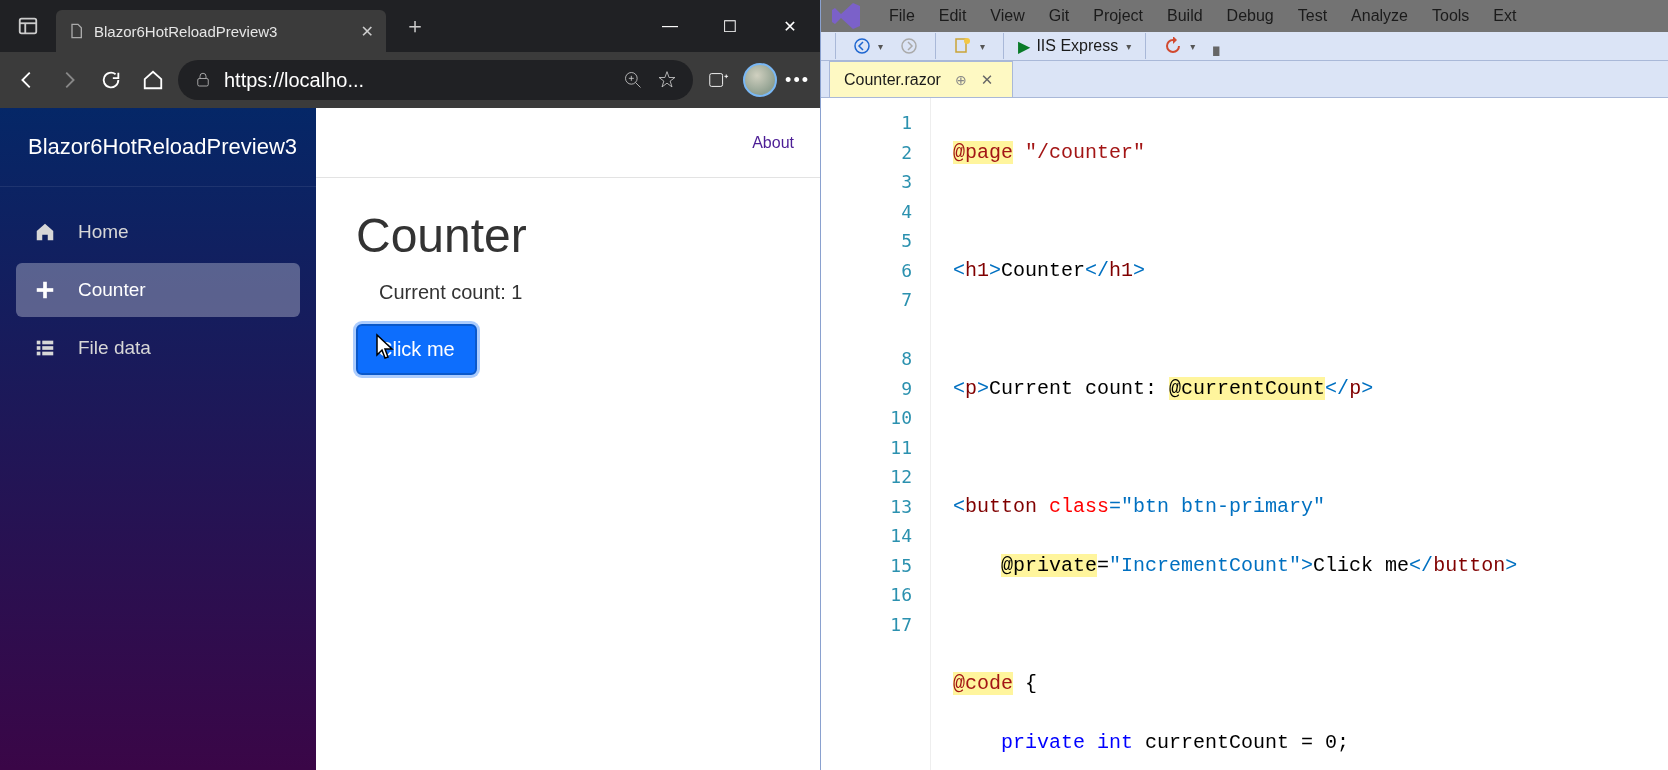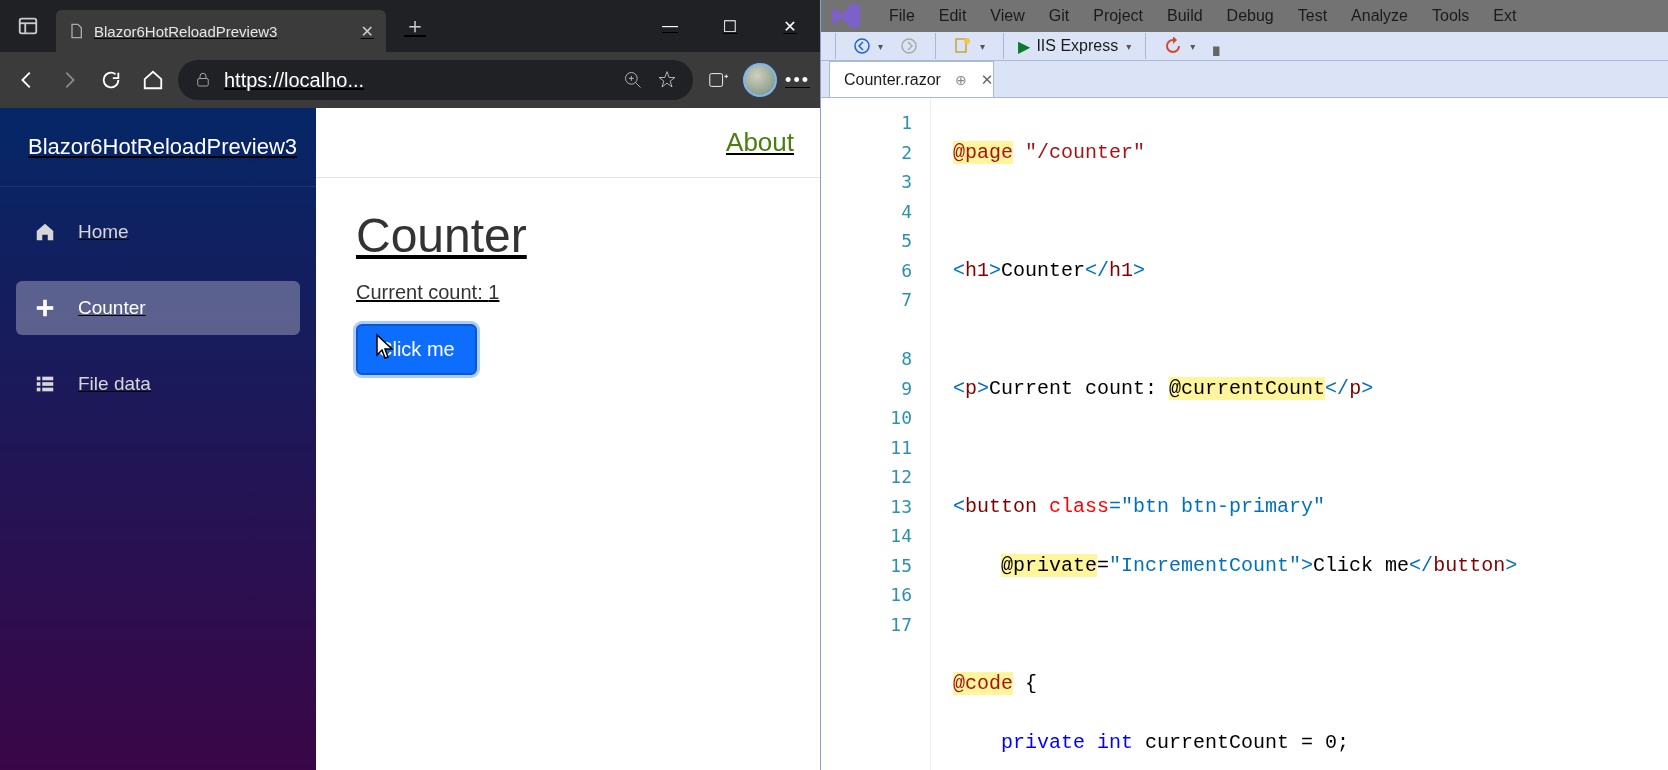--- a/index.html
+++ b/index.html
@@ -1,20 +1,20 @@
 <!DOCTYPE html>
 <html><head>
 <meta charset="utf-8">
 <style>
   * { box-sizing: border-box; margin: 0; padding: 0; }
   html, body { width: 1668px; height: 770px; font-family: "Segoe UI", Arial, sans-serif; overflow: hidden; background:#fff; }
   body { display: flex; }
 
   
-  .browser { width: 820px; height: 770px; display: flex; flex-direction: column; background: #fff; text-decoration: underline; }
+  .browser { width: 820px; height: 770px; display: flex; flex-direction: column; background: #fff; }
   .browser-titlebar { height: 52px; background: #202124; display: flex; align-items: stretch; color: #fff; position: relative; }
   .tab-icon-box { width: 56px; display:flex; align-items:center; justify-content:center;}
   .tab-icon-box svg { width:22px; height:22px; }
   .tab { margin-top:10px; height: 42px; background: #3b3b3b; border-radius: 6px 6px 0 0; display: flex; align-items: center; padding: 0 12px; gap: 10px; width: 330px; color: #e6e6e6; font-size: 15px; }
   .tab .fav { width:16px; height:16px; }
   .tab-close { margin-left:auto; font-size:16px; color:#ccc; cursor:pointer;}
   .tab-add { align-self:center; margin-left:12px; width:34px; height:34px; display:flex; align-items:center; justify-content:center; color:#ccc; font-size:22px; cursor:pointer;}
   .win-controls { margin-left:auto; display:flex; }
   .win-controls div { width:60px; display:flex; align-items:center; justify-content:center; color:#fff; font-size:16px; cursor:pointer;}
 
@@ -24,48 +24,48 @@
   .nav-btn.disabled svg { stroke:#888; }
   .addr { flex:1; height:40px; background:#202124; border-radius:20px; display:flex; align-items:center; padding:0 16px; gap:12px; color:#fff; font-size:20px; position:relative; }
   .addr svg { stroke:#ccc; fill:none; }
   .addr-icons-right { margin-left:auto; display:flex; gap:14px; }
   .avatar { width:34px; height:34px; border-radius:50%; background:radial-gradient(circle at 40% 35%, #d0d0c0 0%, #90a090 70%); border:2px solid #7ab8f5;}
   .dots { letter-spacing:2px; color:#fff; font-size:18px; cursor:pointer;}
 
   .page { flex:1; display:flex; }
   .sidebar { width:316px; background: linear-gradient(180deg, #052767 0%, #3a0647 100%); color:#d7d7d7; padding-top: 0; }
   .brand { font-size:22px; font-weight:400; color:#fff; padding: 26px 22px 26px 28px; border-bottom:1px solid rgba(255,255,255,0.08); }
-  .nav { padding: 18px 16px; display:flex; flex-direction:column; gap:22px;}
+  .nav { padding: 18px 16px; display:flex; flex-direction:column; gap:4px;}
   .nav-item { display:flex; align-items:center; gap:22px; padding:16px 18px; border-radius:6px; font-size:19px; color:#d7d7d7; cursor:pointer;}
   .nav-item.active { background: rgba(255,255,255,0.30); color:#fff; }
   .nav-item svg { width:22px; height:22px; }
 
   .main { flex:1; background:#fff; position:relative; }
   .top-row { height:70px; border-bottom:1px solid #e3e3e3; display:flex; align-items:center; justify-content:flex-end; padding-right:26px;}
-  .about-link { color:#4d7c0f; font-size:26px; text-decoration:none; cursor:pointer;}
+  .about-link { color:#4c1d95; font-size:16px; text-decoration:none; cursor:pointer;}
   .content { padding: 30px 40px; }
   .content h1 { font-size:48px; font-weight:500; color:#333; margin-bottom: 18px;}
-  .content p { font-size:20px; color:#333; margin-bottom: 20px;}
+  .content p { font-size:20px; color:#333; margin-bottom: 20px; margin-left: 23px;}
   .btn-primary { background:#0d6efd; color:#fff; border:2px solid #0a58ca; border-radius:6px; padding: 12px 20px; font-size:20px; cursor:pointer; box-shadow: 0 0 0 3px rgba(13,110,253,0.35);}
   .cursor-pointer { position:absolute; left:56px; top:155px; }
 
   
   .vs { flex:1; height:770px; display:flex; flex-direction:column; background:#fff; border-left:1px solid #8aa1cf; overflow:hidden;}
   .vs-menubar { height:44px; background:#737373; display:flex; align-items:center; padding:0 10px; gap:0; font-size:16px; color:#1b1b1b;}
   .vs-logo { width:32px; height:32px; margin-right:14px;}
   .vs-menu-item { padding: 4px 12px; cursor:pointer;}
   .vs-toolbar { height:46px; background:#dbe4f6; display:flex; align-items:center; padding:0 10px; gap:10px; border-bottom:1px solid #a9b8d8;}
   .vs-tb-sep { width:1px; height:26px; background:#a9b8d8; margin:0 4px;}
   .vs-tb-btn { height:28px; display:flex; align-items:center; gap:6px; padding:0 4px; cursor:pointer;}
   .vs-play { display:flex; align-items:center; gap:6px; font-size:16px; color:#1b1b1b;}
   .vs-play .tri { color:#0a7b28;}
   .dd { font-size:10px; color:#555; margin-left:2px;}
 
   .vs-tabstrip { height:38px; background:#dbe4f6; display:flex; align-items:flex-end; padding-left:8px;}
-  .vs-tab { height:36px; background:#ffffff; border:1px solid #a9b8d8; border-bottom:none; display:flex; align-items:center; padding:0 0 0 14px; gap:14px; font-size:16px; color:#1b1b1b; }
+  .vs-tab { height:36px; background:#fef9c3; border:1px solid #a9b8d8; border-bottom:none; display:flex; align-items:center; padding:0 19px 0 14px; gap:14px; font-size:16px; color:#1b1b1b; }
   .vs-tab .pin { color:#888; font-size:14px;}
   .vs-tab .close { color:#666; font-size:15px; cursor:pointer;}
 
   .editor-wrap { flex:1; display:flex; background:#fff; border-top:1px solid #a9b8d8;}
   .gutter { width:110px; background:#fff; border-right:1px solid #eee; padding-top:10px; display:flex; flex-direction:column;}
   .gline { height:29.5px; display:flex; align-items:center; justify-content:flex-end; padding-right:18px; font-family:Consolas,monospace; font-size:18px; color:#2b91af; position:relative;}
 
   .code { flex:1; padding:10px 0 0 22px; font-family:Consolas,"Courier New",monospace; font-size:20px; line-height:29.5px; white-space:pre; color:#000; position:relative;}
   .tok-hl   { background:#fff59d;text-align:center; }
   .tok-brown{ color:#a31515; }

